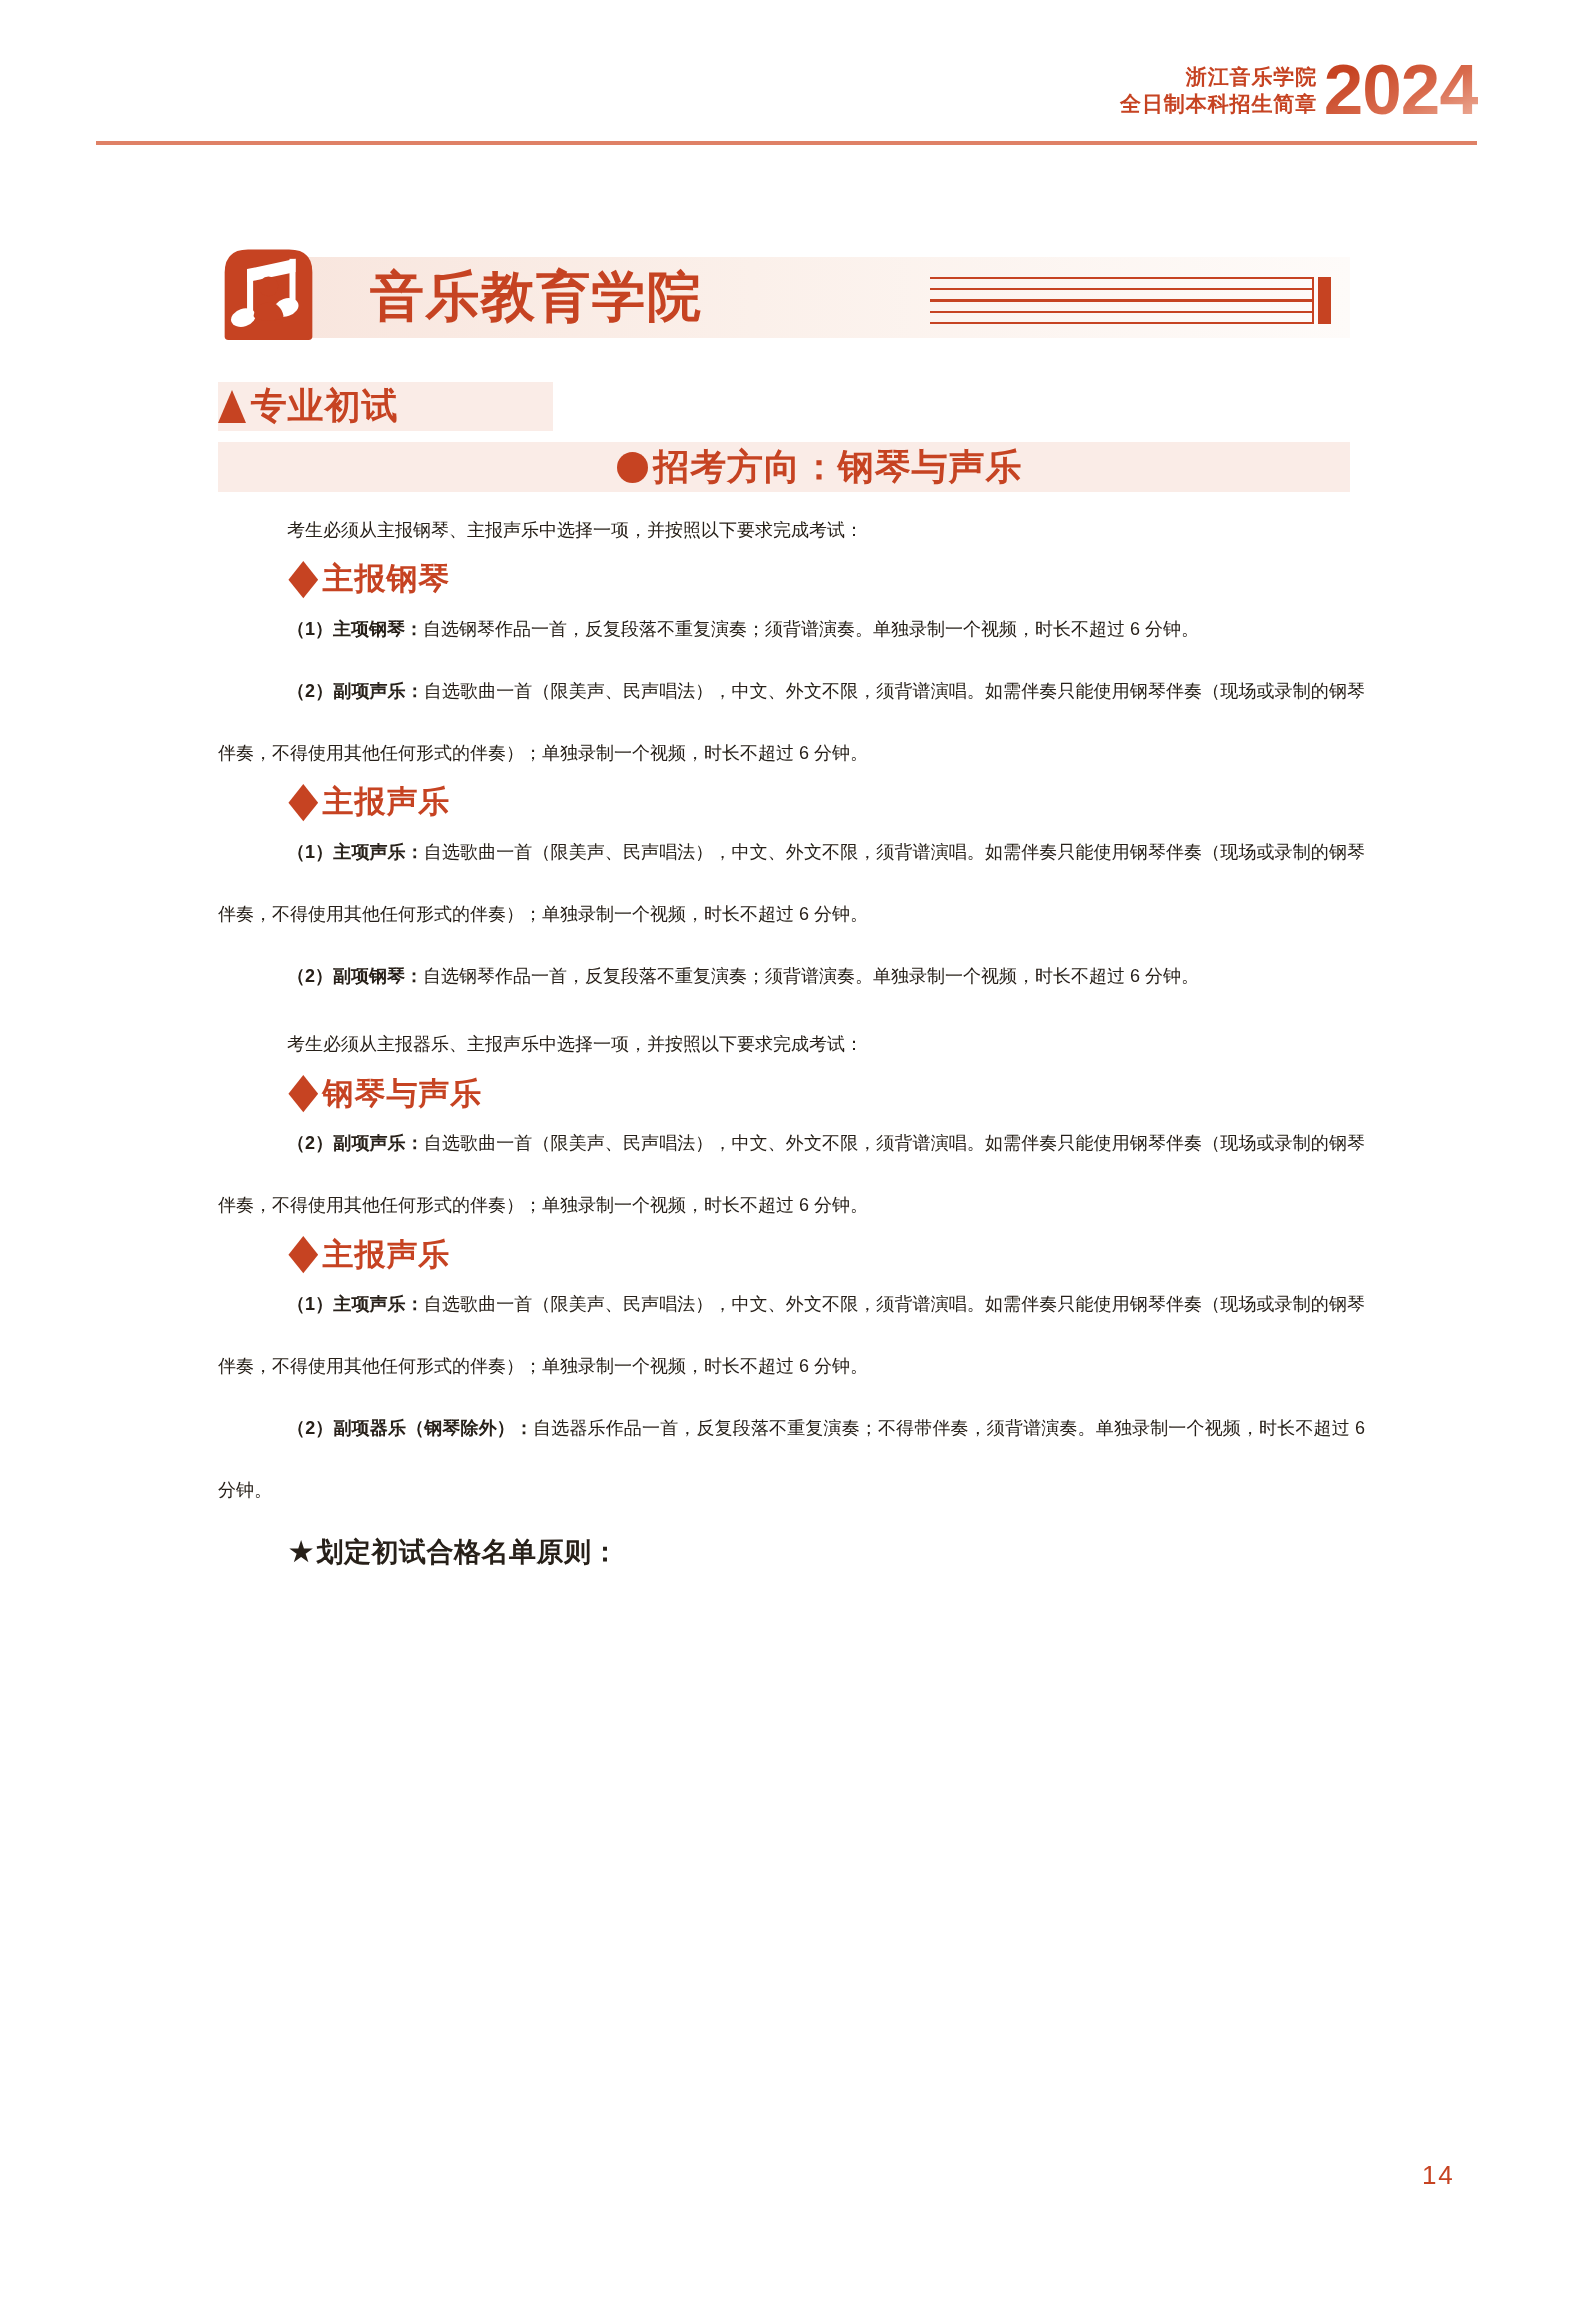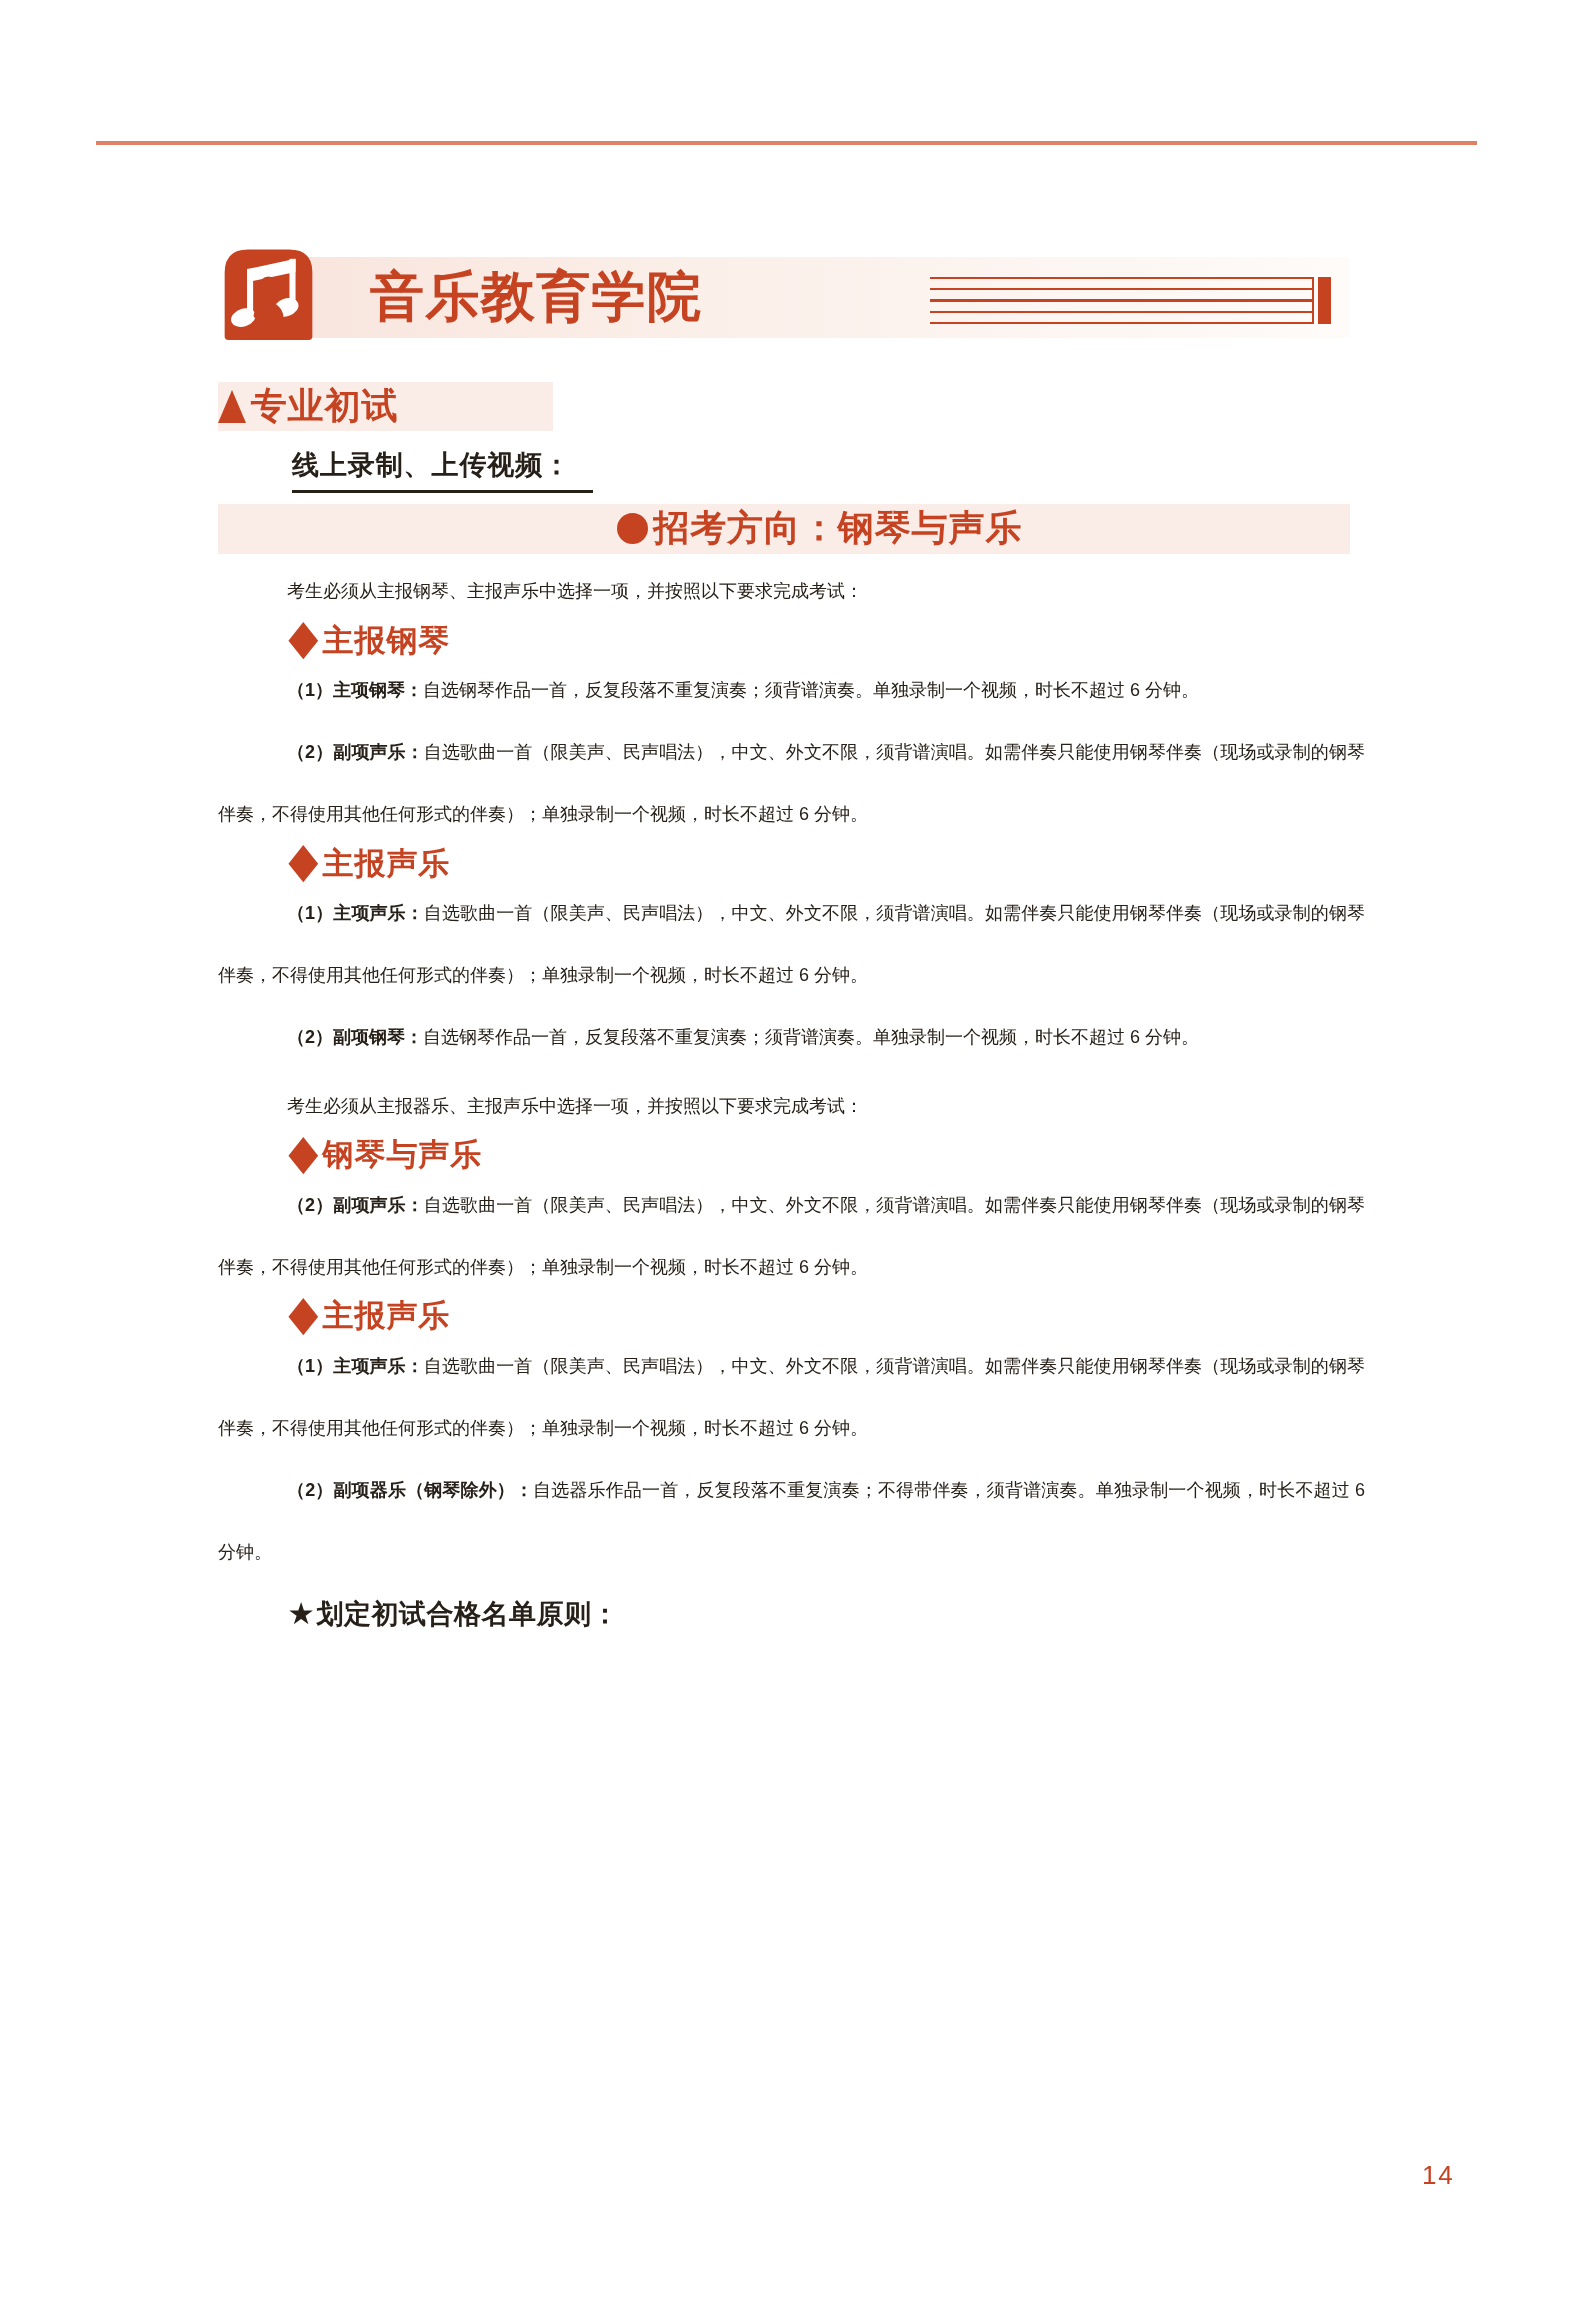--- a/index.html
+++ b/index.html
@@ -56,20 +56,27 @@
   p.footnote{margin:0;font-size:27px;line-height:62px;font-weight:bold;color:var(--ink);padding-left:71px;letter-spacing:0.5px;}
   p.footnote .star{margin-right:2.8px;}
   
   .page-number{position:absolute;left:1422px;top:2160px;font-size:26px;font-weight:normal;color:var(--red);letter-spacing:1.9px;}
 </style>
 </head>
 <body>
 
 <div class="page">
 
+  <div class="header">
+    <div class="header-text">
+      <div>浙江音乐学院</div>
+      <div>全日制本科招生简章</div>
+    </div>
+    <div class="header-year">2024</div>
+  </div>
   <div class="rule"></div>
 
   <div class="content">
 
     <div class="banner">
       <div class="banner-bg"></div>
       <svg class="banner-icon" viewBox="0 0 216 208" xmlns="http://www.w3.org/2000/svg">
         <path d="M14 200 L14 64 Q14 14 64 14 L152 14 Q202 14 202 62 L202 200 Q202 208 194 208 L22 208 Q14 208 14 200 Z" fill="#C64322"></path>
         <path d="M62 56 L166 34 L166 62 L62 84 Z" fill="#ffffff"></path>
         <rect x="62" y="56" width="13" height="102" fill="#ffffff"></rect>
@@ -82,23 +89,20 @@
       <div class="banner-title">音乐教育学院</div>
       <div class="staff"></div>
       <div class="staff-bar"></div>
     </div>
 
     <div class="stage-box">
       <div class="tri"></div>
       <div class="stage-label">专业初试</div>
     </div>
 
-    <div class="note">
-      <span>线上录制、上传视频：</span>
-    </div>
 
     <div class="band">
       <div class="bullet"></div>
       <div class="band-title">招考方向：钢琴与声乐</div>
     </div>
 
     <div class="section-body">
       <p class="body">考生必须从主报钢琴、主报声乐中选择一项，并按照以下要求完成考试：</p>
 
       <h3 class="subhead">

